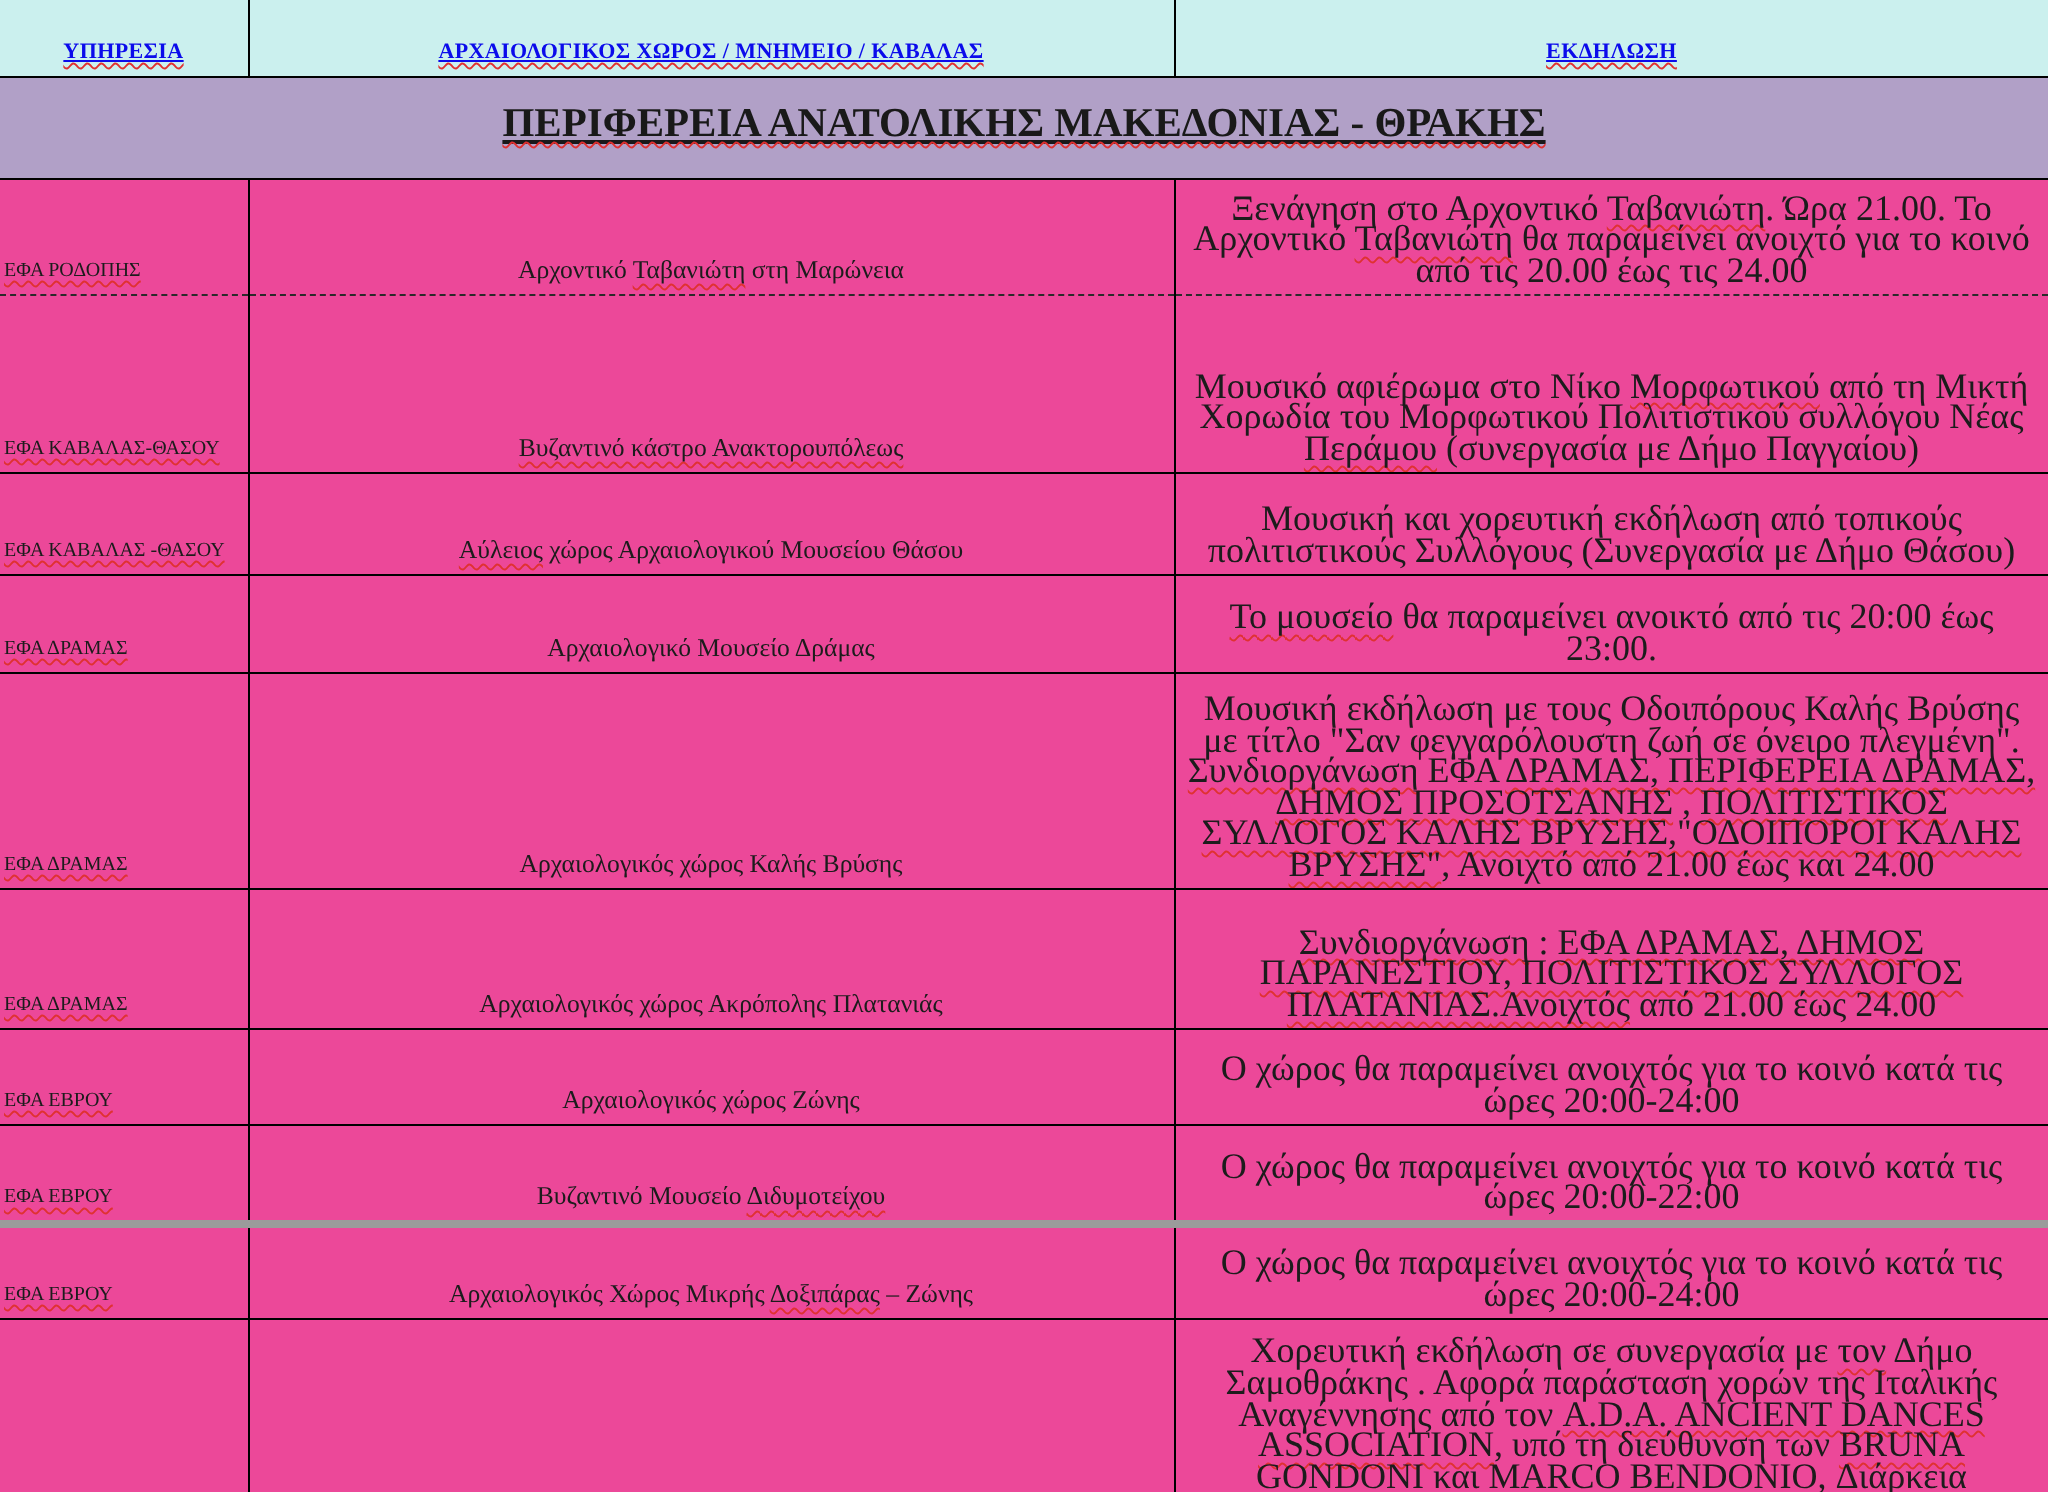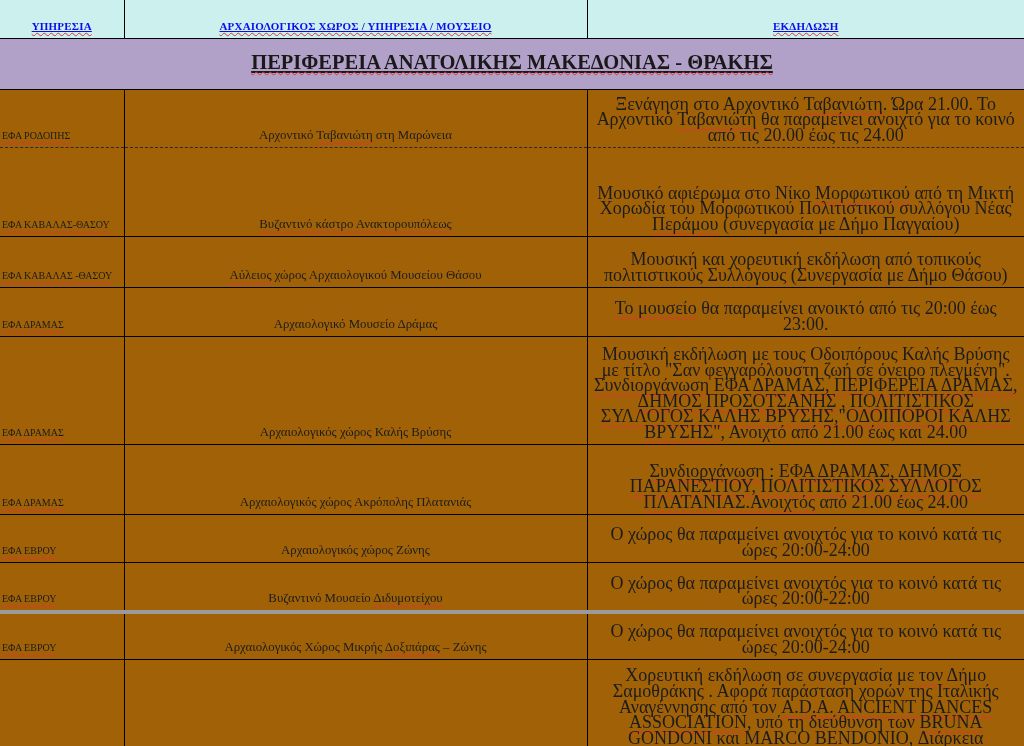--- a/index.html
+++ b/index.html
@@ -6,21 +6,21 @@
     --header-bg:#cbf0ee;
     --band-bg:#b1a0c7;
     --link-blue:#0b0beb;
     --squiggle-red:#e03131;
     --grid:#000000;
     --text:#1c1c1c;
   }
   *{margin:0;padding:0;box-sizing:border-box;}
   html,body{background:#ffffff;}
   .page{
-    width:1024px;height:746px;overflow:hidden;background:#a16207;
+    width:1024px;height:746px;overflow:hidden;background:#ec4899;
     font-family:"Liberation Serif","DejaVu Serif",serif;color:var(--text);
   }
   table.events{
     border-collapse:collapse;table-layout:fixed;width:1024px;
   }
   col.c1{width:124px;} col.c2{width:463px;} col.c3{width:437px;}
   td{vertical-align:bottom;overflow:hidden;}
   td + td{border-left:1px solid var(--grid);}
   tr.rb-solid > td{border-bottom:1px solid var(--grid);}
   tr.rb-dashed > td{border-bottom:1px dashed #2a2a2a;}
@@ -78,21 +78,21 @@
         <col class="c2">
         <col class="c3">
       </colgroup>
 
     <tbody>
         <tr class="head rb-solid" style="height:38px;">
       <td>
         <span class="hlink"><span class="sp">ΥΠΗΡΕΣΙΑ</span></span>
       </td>
       <td>
-        <span class="hlink"><span class="sp">ΑΡΧΑΙΟΛΟΓΙΚΟΣ ΧΩΡΟΣ / ΥΠΗΡΕΣΙΑ / ΜΟΥΣΕΙΟ</span></span>
+        <span class="hlink"><span class="sp">ΑΡΧΑΙΟΛΟΓΙΚΟΣ ΧΩΡΟΣ / ΜΝΗΜΕΙΟ / ΚΑΒΑΛΑΣ</span></span>
       </td>
       <td>
         <span class="hlink"><span class="sp">ΕΚΔΗΛΩΣΗ</span></span>
       </td>
     </tr>
 
     <tr class="band rb-solid" style="height:51px;">
       <td colspan="3">
         <span class="band-title"><span class="sp">ΠΕΡΙΦΕΡΕΙΑ ΑΝΑΤΟΛΙΚΗΣ ΜΑΚΕΔΟΝΙΑΣ - ΘΡΑΚΗΣ</span></span>
       </td>

